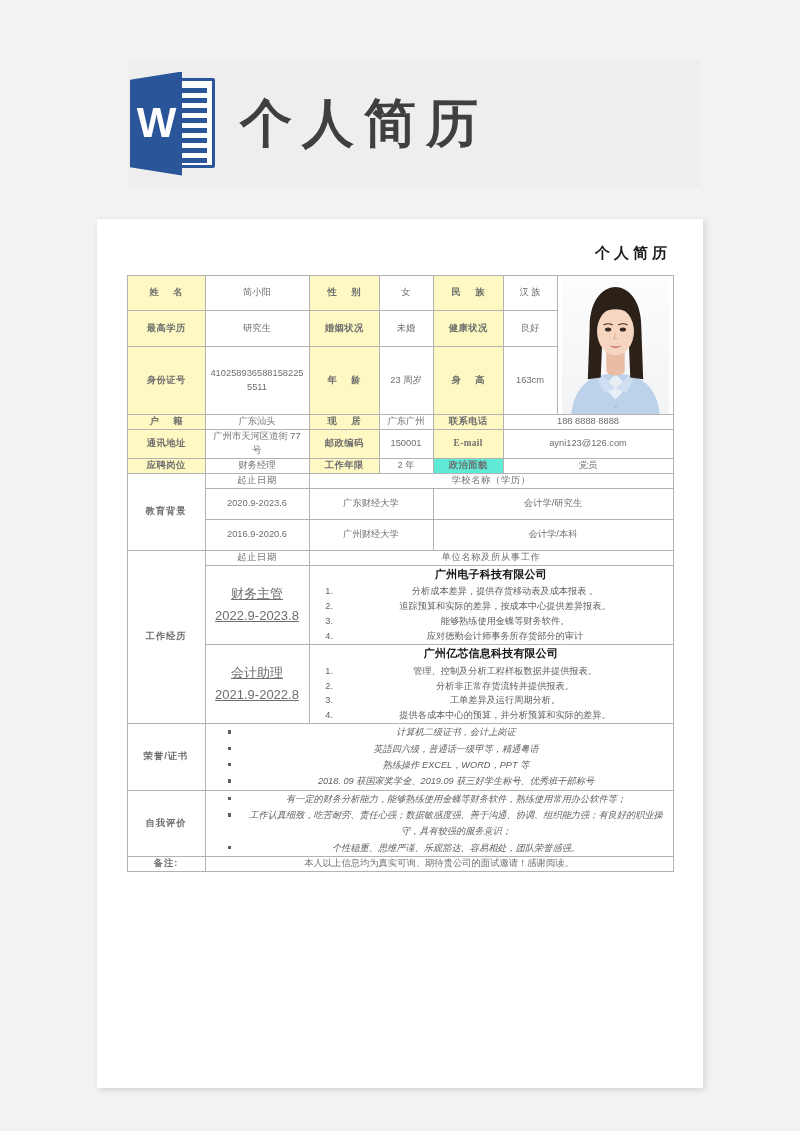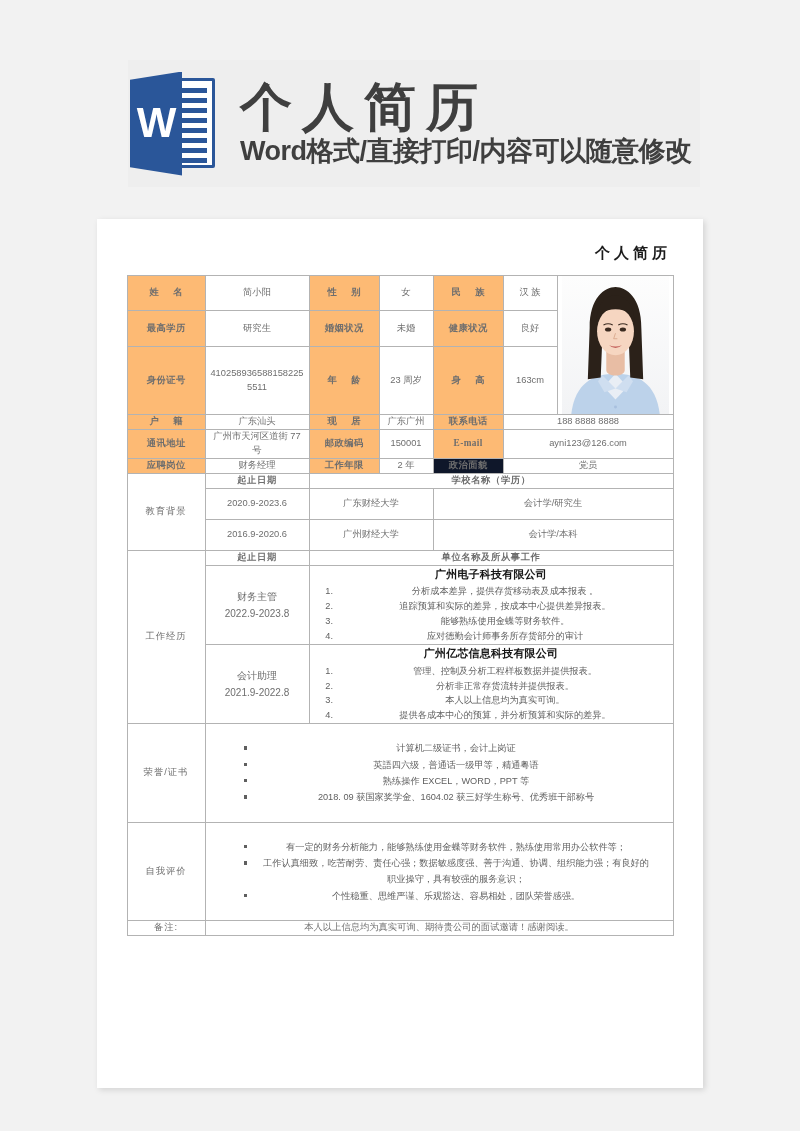--- a/index.html
+++ b/index.html
@@ -133,46 +133,46 @@
     text-align: center;
     line-height: 1.5;
     word-break: break-all;
   }
   td.lbl {
     font-weight: bold;
     color: #151515;
     font-size: 10.3px;
     letter-spacing: 2.5px;
     text-indent: 2.5px;
-    background: #fdba74;
+    background: #fef9c3;
   }
   td.lbl-tight { letter-spacing: 0.4px; text-indent: 0.4px; font-family: Liberation Serif, serif; }
-  td.lbl-shade { background: #0f172a; }
+  td.lbl-shade { background: #5eead4; }
   td.val-left { text-align: left; padding-left: 10px; margin-top: 6px; }
   td.photo-cell { padding: 0; border-left: 1.4px solid #3a3a3a; }
   .thicktop    { border-top: 1.5px solid #3a3a3a !important; }
   .thickleft   { border-left: 1.5px solid #3a3a3a !important; }
 
   
   .photo {
     width: 100%;
     height: 100%;
     min-height: 96px;
     display: block;
   }
 
   
   td.sec-head {
-    font-weight: bold;
+    font-weight: normal;
     color: #1b1b1b;
     font-size: 10px;
     letter-spacing: 0.6px;
   }
   td.sec-label {
-    font-weight: normal;
+    font-weight: bold;
     color: #151515;
     font-size: 10.5px;
     letter-spacing: 1px;
   }
 
   
   .job { text-align: left; padding: 7px 6px 7px 10px; }
   .job-company {
     font-weight: bold;
     color: #151515;
@@ -184,28 +184,29 @@
     margin: 0;
     padding-left: 22px;
     list-style: decimal;
   }
   .job ol li {
     font-size: 9.2px;
     color: #5f5f5f;
     line-height: 1.62;
     padding-left: 6px;
   }
-  .job-period { font-size: 10px; color: #6e6e6e; line-height: 1.7; }
+  .job-period { font-size: 13px; color: #6e6e6e; line-height: 1.7; text-decoration: underline; }
 
   
   .blist { text-align: left; padding: 8px 10px 8px 14px; }
   .blist ul {
-    margin: 16px;
+    margin: 0;
     padding-left: 18px;
     list-style: none;
+    font-style: italic;
   }
   .blist ul li {
     font-size: 9.2px;
     color: #5f5f5f;
     line-height: 1.78;
     position: relative;
     padding-left: 16px;
   }
   .blist ul li::before {
     content: "";
@@ -233,21 +234,20 @@
         <div class="ln"></div>
       <div class="ln"></div>
         <div class="ln"></div>
     </div>
     <div class="flag">
       <span>W</span>
     </div>
   </div>
   <div class="banner-text">
     <div class="banner-title">个人简历</div>
-    <div class="banner-sub">Word格式/直接打印/内容可以随意修改</div>
   </div>
 </div>
 
 <div class="page">
 
   <div class="doc-title">个人简历</div>
 
   <table class="resume">
     <colgroup>
       <col style="width:78px">
@@ -389,34 +389,34 @@
       <tr>
         <td class="thickleft">
           <div class="job-period">会计助理</div>
           <div class="job-period">2021.9-2022.8</div>
         </td>
         <td class="job thickleft" colspan="5">
           <div class="job-company">广州亿芯信息科技有限公司</div>
           <ol>
             <li>管理、控制及分析工程样板数据并提供报表。</li>
             <li>分析非正常存货流转并提供报表。</li>
-            <li>本人以上信息均为真实可询。</li>
+            <li>工单差异及运行周期分析。</li>
             <li>提供各成本中心的预算，并分析预算和实际的差异。</li>
           </ol>
         </td>
       </tr>
 
       <tr>
         <td class="sec-label thicktop">荣誉/证书</td>
         <td class="blist thicktop thickleft" colspan="6">
           <ul>
             <li>计算机二级证书，会计上岗证</li>
             <li>英語四六级，普通话一级甲等，精通粤语</li>
             <li>熟练操作 EXCEL，WORD，PPT 等</li>
-            <li>2018. 09 获国家奖学金、1604.02 获三好学生称号、优秀班干部称号</li>
+            <li>2018. 09 获国家奖学金、2019.09 获三好学生称号、优秀班干部称号</li>
           </ul>
         </td>
       </tr>
 
       <tr>
         <td class="sec-label thicktop">自我评价</td>
         <td class="blist thicktop thickleft" colspan="6">
           <ul>
             <li>有一定的财务分析能力，能够熟练使用金蝶等财务软件，熟练使用常用办公软件等；</li>
             <li>工作认真细致，吃苦耐劳、责任心强；数据敏感度强、善于沟通、协调、组织能力强；有良好的职业操守，具有较强的服务意识；</li>

